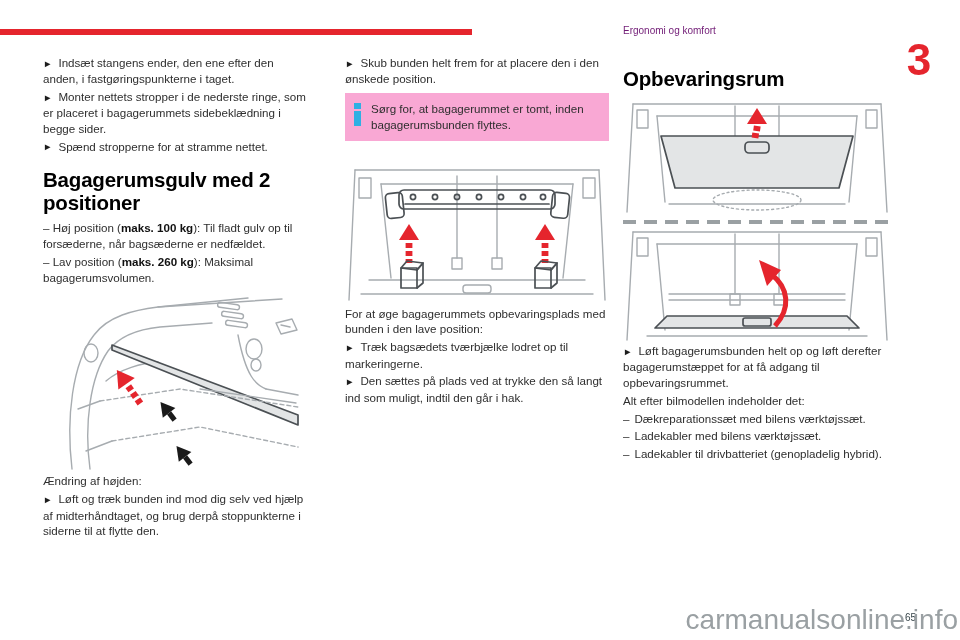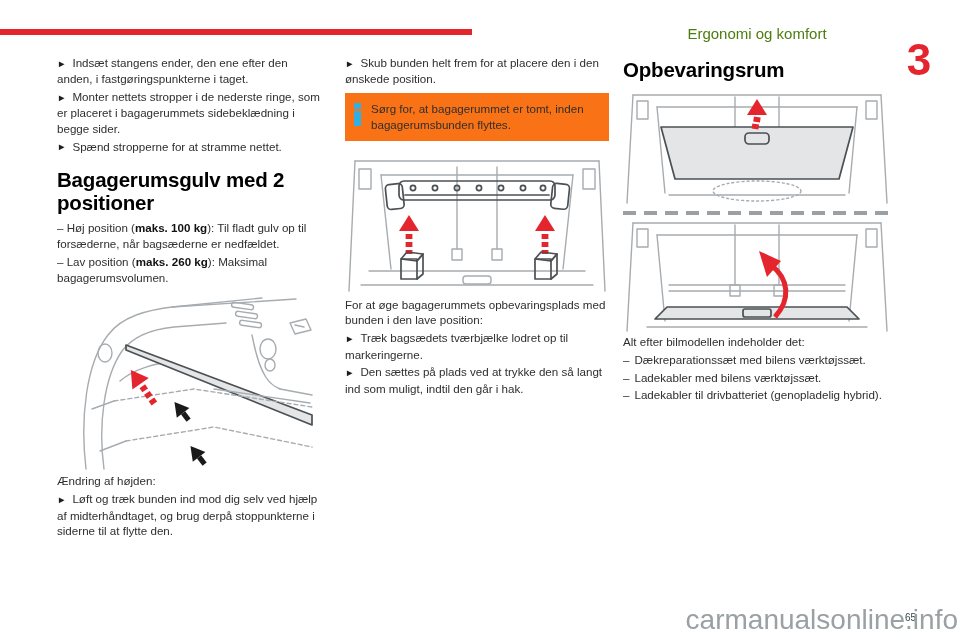--- a/index.html
+++ b/index.html
@@ -2,38 +2,38 @@
 <html><head>
 <meta charset="utf-8">
 <style>
   html,body{margin:0;padding:0;background:#ffffff;}
   #page{
     position:relative;width:960px;height:640px;background:#ffffff;overflow:hidden;
     font-family:"Liberation Sans", sans-serif;color:#2e2e2e;
   }
   
   #top-rule{position:absolute;left:0;top:29px;width:472px;height:6px;background:#e5252d;}
-  #running-head{position:absolute;top:25px;left:623px;width:268px;text-align:center;
-    font-size:15px;color:#4d7c0f;}
+  #running-head{position:absolute;top:25px;left:623px;width:268px;text-align:left;
+    font-size:10px;color:#701a75;}
   #chapter-num{position:absolute;top:38px;left:898px;width:42px;text-align:center;
     font-size:44px;font-weight:bold;color:#e5252d;line-height:1;}
   
   .col{position:absolute;top:55px;font-size:11.6px;line-height:15.8px;}
-  #col1{left:57px;width:264px;}
+  #col1{left:43px;width:264px;}
   #col2{left:345px;width:264px;}
   #col3{left:623px;width:268px;}
   p{margin:0 0 2px 0;}
   .marker{display:inline-block;margin-right:6px;font-size:9.5px;vertical-align:0.5px;color:#1d1d1d;}
   .dashmark{display:inline-block;margin-right:5px;}
   .b{font-weight:bold;color:#111;}
   h2{font-size:20.5px;line-height:23px;margin:13px 0 6px 0;color:#000;letter-spacing:-0.2px;}
-  #col3 h2{margin-top:3px;margin-bottom:6px;}
+  #col3 h2{margin-top:12px;margin-bottom:6px;}
   .caption{margin-top:2px;}
   
-  .info-box{display:flex;gap:10px;background:#f97316;margin:6px 0 12px 0;padding:8px 10px 8px 9px;}
+  .info-box{display:flex;gap:10px;background:#f9a8d4;margin:6px 0 21px 0;padding:8px 10px 8px 9px;}
   .info-glyph{width:7px;flex:0 0 7px;padding-top:2px;}
   .info-glyph .dot{width:7px;height:6px;background:#2fb0e3;margin-bottom:2px;}
   .info-glyph .bar{width:7px;height:15px;background:#2fb0e3;}
   
   .illus{display:block;margin:4px auto 2px auto;}
   .s{stroke:#a7acb0;fill:none;stroke-width:1.4;stroke-linecap:round;stroke-linejoin:round;}
   .sd{stroke:#4b5054;fill:none;stroke-width:1.7;stroke-linecap:round;stroke-linejoin:round;}
   .pan{fill:#e3e5e6;stroke:#4b5054;stroke-width:1.7;stroke-linejoin:round;}
   .red{fill:#e5252d;stroke:none;}
   .blk{fill:#1a1a1a;stroke:none;}
@@ -236,20 +236,21 @@
       <polygon class="pan" points="44,220 224,220 236,232 32,232"></polygon>
       <rect class="sd" x="120" y="222" width="28" height="8" rx="2"></rect>
       <path class="s" d="M24,240 L244,240"></path>
 
       <g>
         <path d="M152,230 C168,212 166,192 148,178" stroke="#e5252d" stroke-width="5" fill="none"></path>
         <polygon class="red" points="136,164 158,174 144,190"></polygon>
       </g>
     </svg>
 
+    <p><span class="marker">►</span><span>Løft bagagerumsbunden helt op og løft derefter bagagerumstæppet for at få adgang til opbevaringsrummet.</span></p>
     <p>Alt efter bilmodellen indeholder det:</p>
     <p><span class="dashmark">–</span><span>Dækreparationssæt med bilens værktøjssæt.</span></p>
     <p><span class="dashmark">–</span><span>Ladekabler med bilens værktøjssæt.</span></p>
     <p><span class="dashmark">–</span><span>Ladekabler til drivbatteriet (genopladelig hybrid).</span></p>
   </div>
 
   <div id="page-num">65</div>
   <div id="watermark">carmanualsonline.info</div>
 
 </div>

